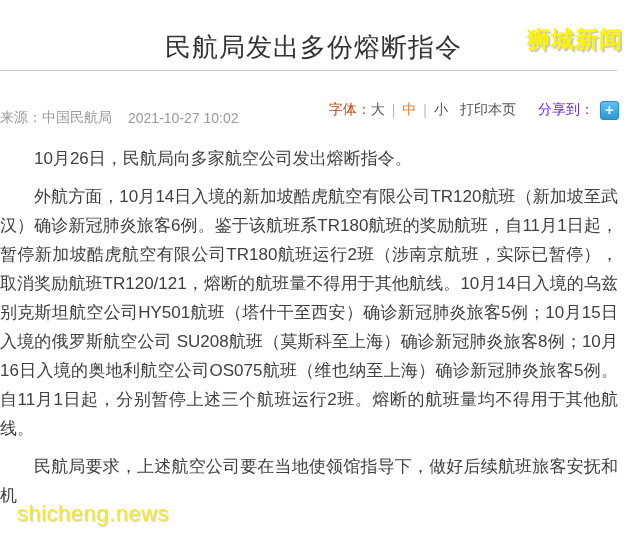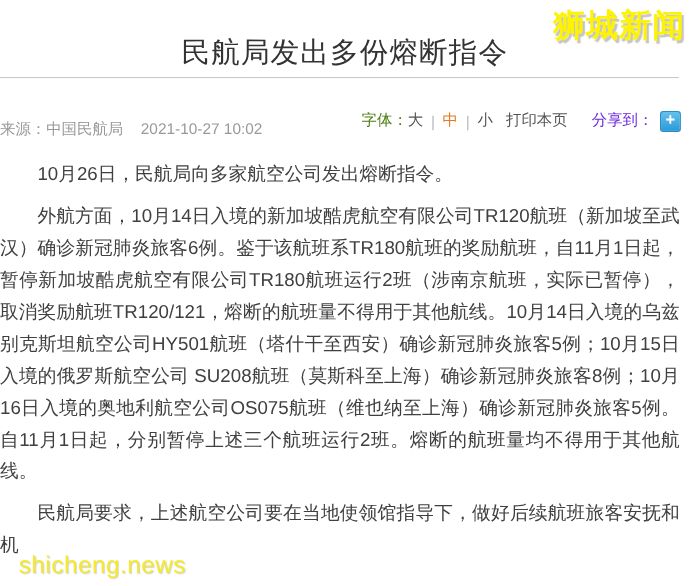--- a/index.html
+++ b/index.html
@@ -15,22 +15,22 @@
     margin: 0;
     padding-top: 30px;
     text-align: center;
     font-size: 26px;
     font-weight: 500;
     color: #333333;
     letter-spacing: 1px;
   }
   .site-logo {
     position: absolute;
-    top: 4px; right: 4px;
-    font-size: 29px;
+    top: 24px; right: 4px;
+    font-size: 23px;
     font-weight: bold;
     color: #fdf303;
     text-shadow: 2px 2px 1px rgba(190,190,190,0.9);
     letter-spacing: 1px;
     white-space: nowrap;
   }
   .divider {
     border: none;
     border-top: 1px solid #c9c9c9;
     margin: 0 10px 0 0;
@@ -39,24 +39,24 @@
   .meta-bar {
     display: flex;
     justify-content: space-between;
     align-items: center;
     margin-top: 29px;
     padding-right: 8px;
     font-size: 14px;
     color: #999999;
     height: 20px;
   }
-  .meta-left { display: flex; white-space: nowrap; margin-top: 16px; }
+  .meta-left { display: flex; align-items: center; white-space: nowrap; margin-top: 16px; }
   .meta-left .source-label { margin-right: 16px; }
   .meta-right { display: flex; align-items: center; white-space: nowrap; color: #777777; }
-  .meta-right .font-label { color: #4d7c0f; }
+  .meta-right .font-label { color: #c2410c; }
   .font-size-option { color: #555555; cursor: pointer; }
   .font-size-option.active { color: #e87a1e; }
   .sep { color: #bbbbbb; margin: 0 7px; }
   .print-button { color: #555555; margin-left: 12px; cursor: pointer; }
   .share-label { color: #6d28d9; margin-left: 22px; margin-right: 6px; }
   .share-button {
     width: 19px; height: 19px;
     border-radius: 3px;
     background: linear-gradient(#60c2ef, #2d99d5);
     border: 1px solid #2a8cc4;

